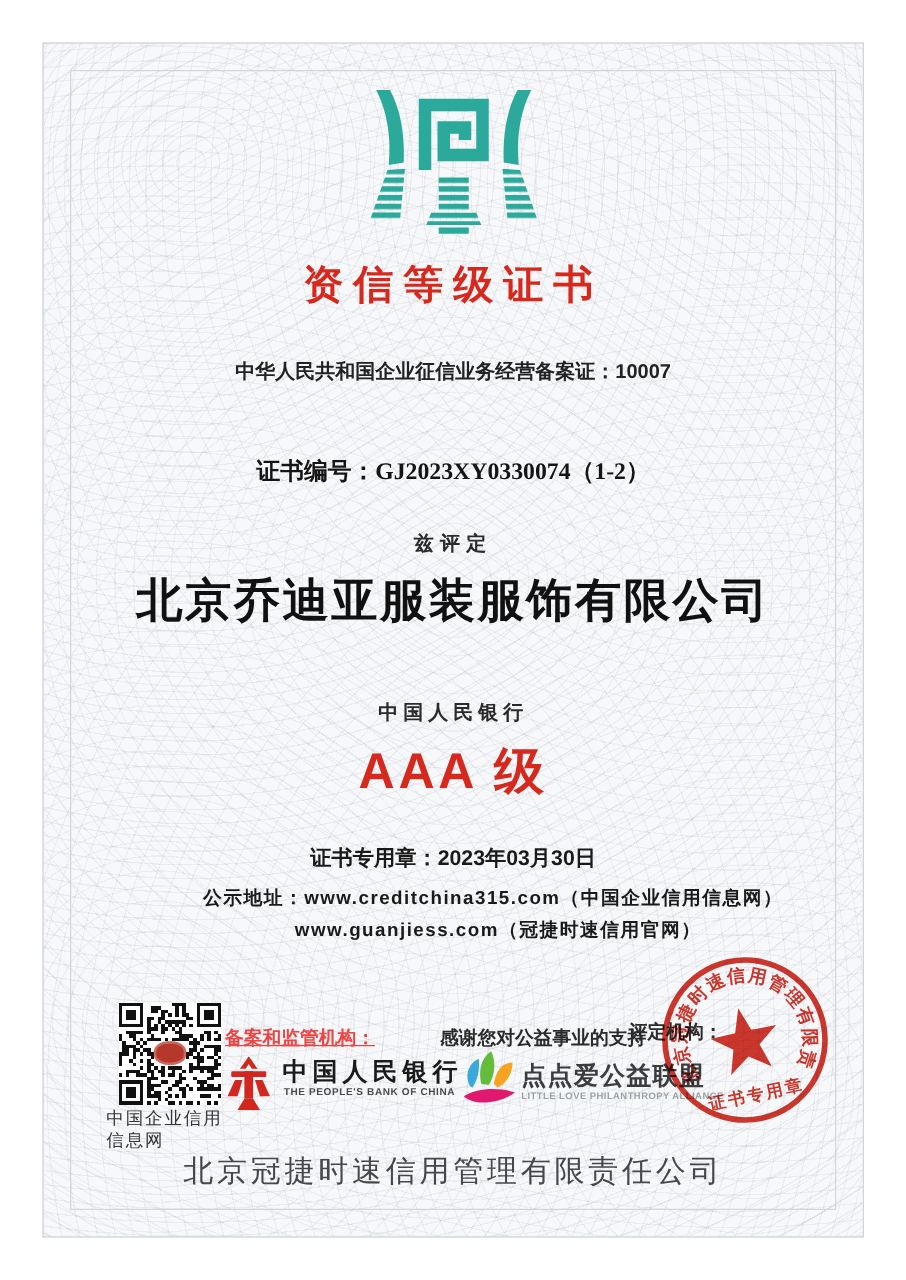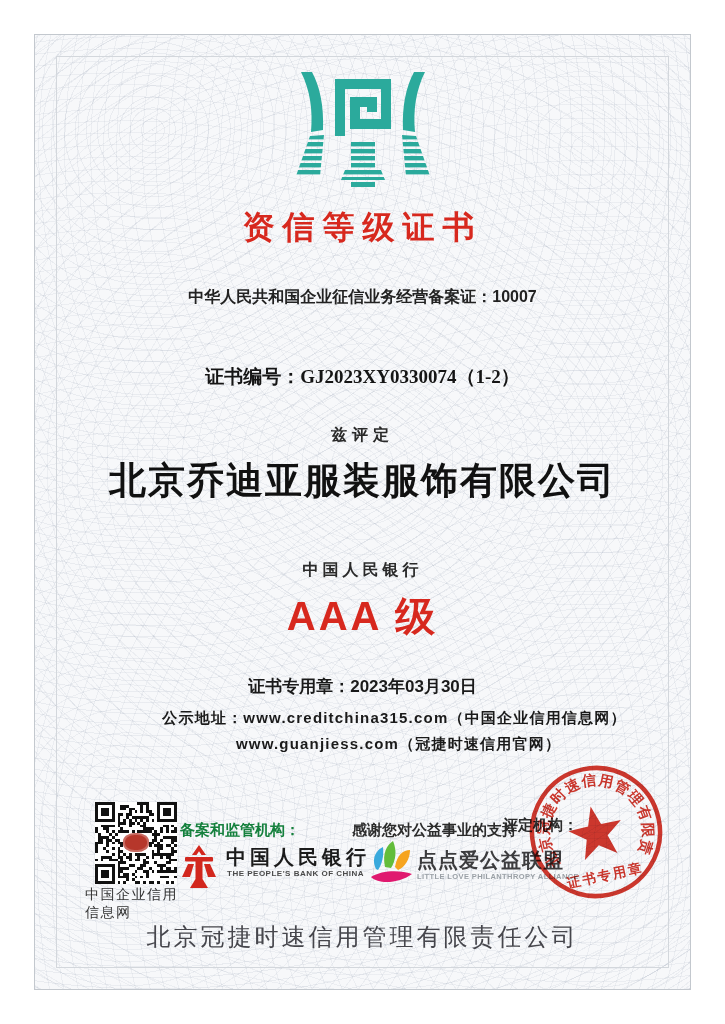--- a/index.html
+++ b/index.html
@@ -33,21 +33,21 @@
   .dates{top:675px;display:flex;justify-content:center;gap:54px;font-size:17px;font-weight:700;color:#1a1a1a;}
   .pub1{top:709px;font-size:15px;font-weight:700;letter-spacing:1.2px;color:#1a1a1a;padding-left:32px;}
   .pub2{top:735px;font-size:15px;font-weight:700;letter-spacing:1.2px;color:#1a1a1a;padding-left:36px;}
   .issuer{top:921px;font-size:24px;font-weight:500;letter-spacing:3px;color:#46464c;}
   
   .qr-wrap{left:95px;top:802px;width:82px;height:82px;background:#fff;}
   .qr-wrap svg{width:82px;height:82px;display:block;}
   .qr-badge{position:absolute;left:28px;top:31px;width:26px;height:19px;background:#b6372b;border-radius:45%;
     box-shadow:inset 0 0 0 2px rgba(255,255,255,.25);}
   .qr-caption{left:85px;top:886px;width:102px;text-align:left;font-size:14px;letter-spacing:1.5px;color:#333;}
-  .record-label{left:180px;top:821px;font-size:15px;font-weight:700;font-family:"Liberation Serif",serif;color:#15803d;}
+  .record-label{left:180px;top:821px;font-size:15px;font-weight:700;font-family:"Liberation Serif",serif;color:#ef4444;text-decoration:underline;}
   .pboc-emblem{left:182px;top:845px;width:34px;height:44px;}
   .pboc-cn{left:226px;top:844px;font-size:20px;font-weight:700;font-family:"Liberation Serif",serif;letter-spacing:4px;color:#1b1b1b;}
   .pboc-en{left:227px;top:869px;font-size:8px;font-weight:700;letter-spacing:.5px;color:#4a4a4a;}
   .thanks{left:352px;top:821px;font-size:15px;font-weight:700;font-family:"Liberation Serif",serif;color:#2b2b2b;}
   .charity-logo{left:369px;top:841px;width:45px;height:48px;}
   .charity-cn{left:417px;top:847px;font-size:20px;font-weight:800;letter-spacing:1px;color:#3c3c3e;}
   .charity-en{left:417px;top:872px;font-size:7.5px;font-weight:700;letter-spacing:.4px;color:#9aa0a6;}
   .rater-label{left:503px;top:816px;font-size:15px;font-weight:700;font-family:"Liberation Serif",serif;color:#2b2b2b;}
   .stamp{left:526px;top:762px;width:140px;height:140px;opacity:.92;mix-blend-mode:multiply;transform:rotate(-12deg);}
   .logo-wrap{top:72px;left:0;width:725px;display:flex;justify-content:center;}

